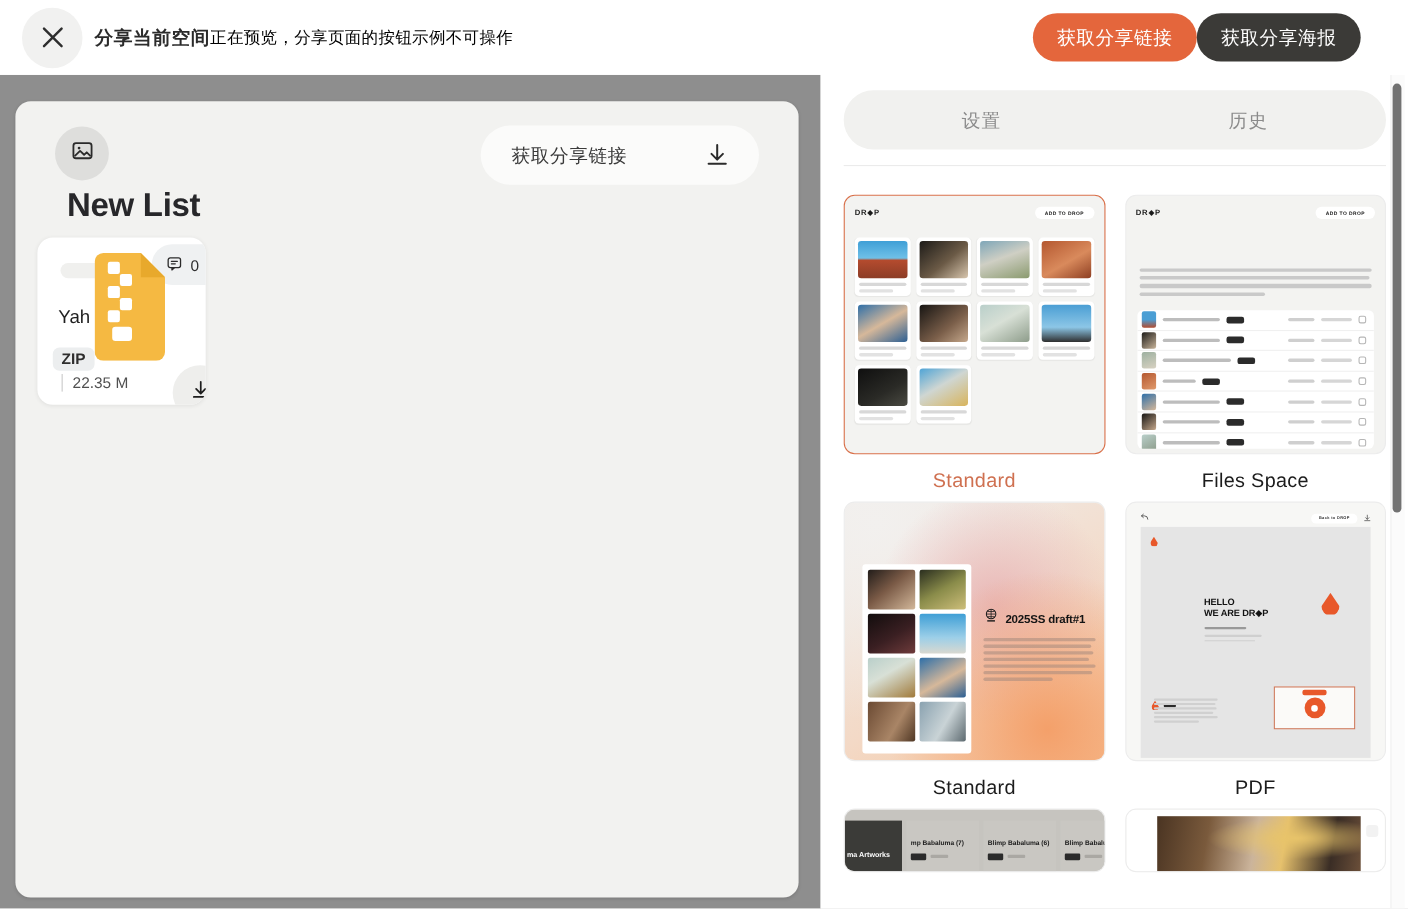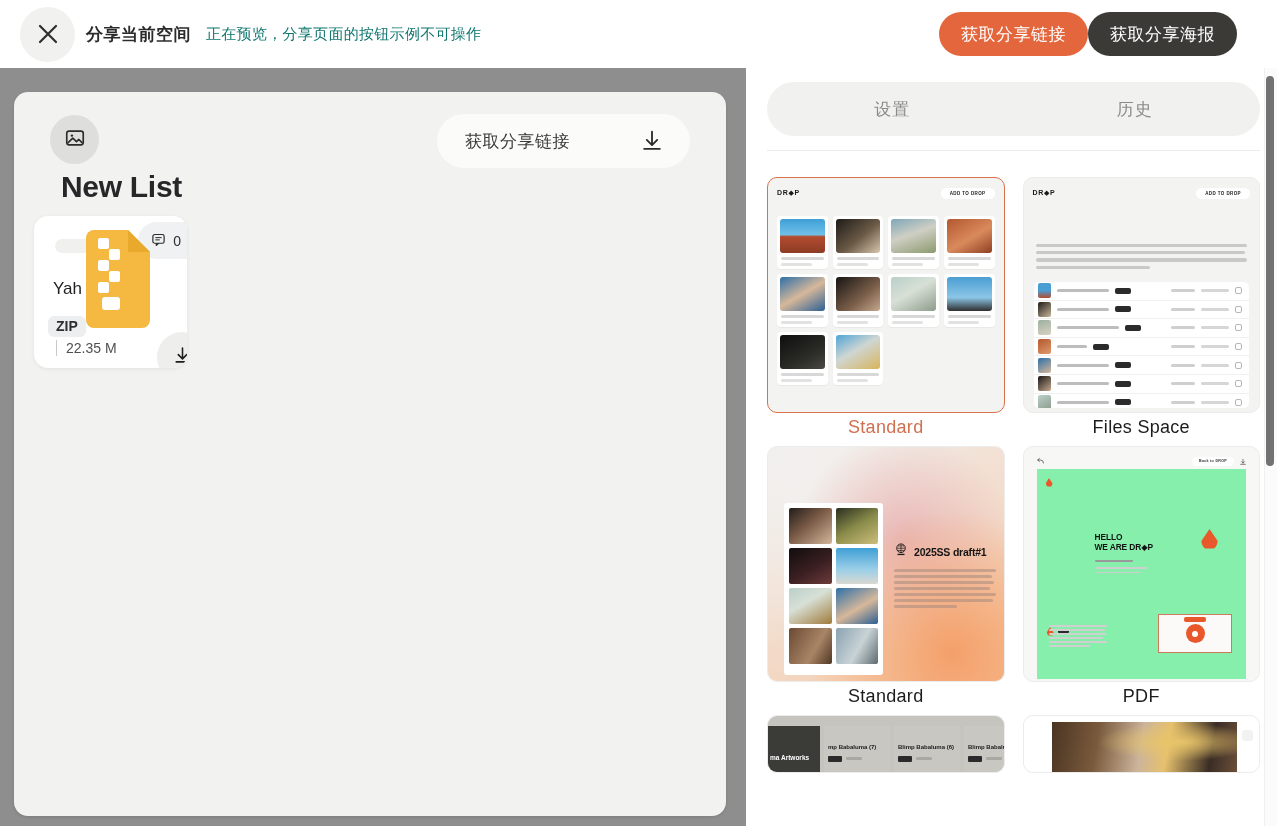--- a/index.html
+++ b/index.html
@@ -25,21 +25,21 @@
     background: #f1f1f0;
     display: flex; align-items: center; justify-content: center;
     cursor: pointer; flex: 0 0 55px;
   }
   .close-btn svg { display: block; }
   .topbar-title {
     font-size: 17px; font-weight: 700; color: #2b2b2b;
     margin-left: 11px; letter-spacing: .5px; white-space: nowrap;
   }
   .topbar-warning {
-    font-size: 15px; color: #0f766e; margin-left: 15px;
+    font-size: 15px; color: #000000; 
     white-space: nowrap; letter-spacing: .3px;
   }
   .topbar-spacer { flex: 1 1 auto; }
   .btn {
     border: none; cursor: pointer; white-space: nowrap;
     font-family: inherit;
     border-radius: 999px;
     font-size: 17px; font-weight: 500;
     padding: 0 22px; height: 44px;
     display: flex; align-items: center; justify-content: center;
@@ -170,21 +170,21 @@
   }
   .tpl-item { display: flex; flex-direction: column; align-items: center; cursor: pointer; }
   .tpl-thumb {
     width: 100%; height: 236px;
     border-radius: 10px; background: #f3f3f1;
     overflow: hidden; position: relative;
     border: 1px solid #ececec;
   }
   .tpl-item.selected .tpl-thumb { border: 1.5px solid #d9714b; }
   .tpl-label {
-    margin-top: 4px; font-size: 18px; color: #1c1c1c; letter-spacing: .3px;
+    margin-top: 14px; font-size: 18px; color: #1c1c1c; letter-spacing: .3px;
   }
   .tpl-item.selected .tpl-label { color: #cf7050; }
 
   
   .mini-head {
     position: absolute; left: 0; right: 0; top: 0; height: 30px;
     display: flex; align-items: center; justify-content: space-between;
     padding: 0 9px;
   }
   .mini-logo { font-size: 7px; font-weight: 800; color: #1a1a1a; letter-spacing: .7px; }
@@ -249,21 +249,21 @@
 
   
   .pdf-outer { position: absolute; inset: 0; background: #f7f7f5; padding: 7px; }
   .pdf-bar {
     height: 14px; display: flex; align-items: center; justify-content: space-between;
     padding: 0 5px;
   }
   .pdf-pill { background:#fff; border-radius: 999px; font-size: 3.6px; font-weight:700; color:#333; padding: 2.5px 7px; letter-spacing:.3px;}
   .pdf-page {
     position: absolute; left: 13px; right: 13px; top: 22px; bottom: 2px;
-    background: #86efac;
+    background: #e5e5e5;
   }
   .pdf-drop { width: 7px; height: 9px; background: #e8582a; border-radius: 50% 50% 50% 50% / 60% 60% 40% 40%; clip-path: polygon(50% 0%, 100% 62%, 85% 95%, 15% 95%, 0% 62%); }
   .pdf-hello { position: absolute; left: 58px; top: 64px; }
   .pdf-h1 { font-size: 8.4px; font-weight: 800; color: #121212; line-height: 1.18; letter-spacing: -.1px; }
   .pdf-sub { height: 2.4px; width: 38px; background: #999; border-radius: 2px; margin-top: 7px; }
   .pdf-sub2 { height: 1.8px; width: 52px; background: #cfcfcf; border-radius: 2px; margin-top: 5px; }
   .pdf-sub3 { height: 1.8px; width: 46px; background: #cfcfcf; border-radius: 2px; margin-top: 2.6px; }
   .pdf-bigdrop {
     position: absolute; right: 28px; top: 60px; width: 17px; height: 21px;
     background: #e8582a;

